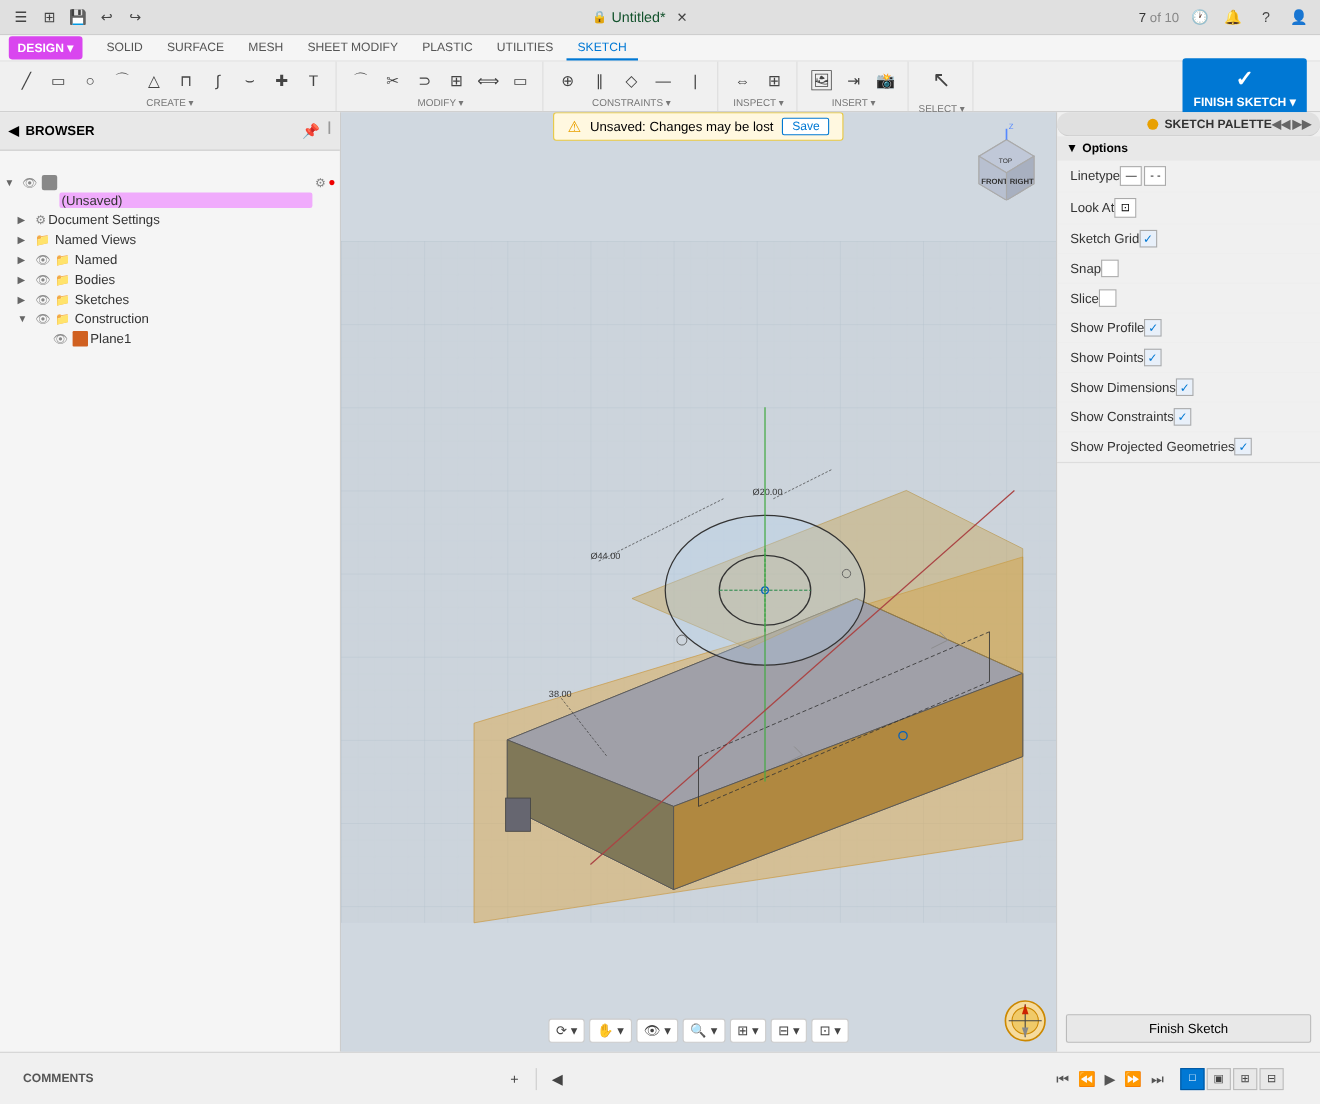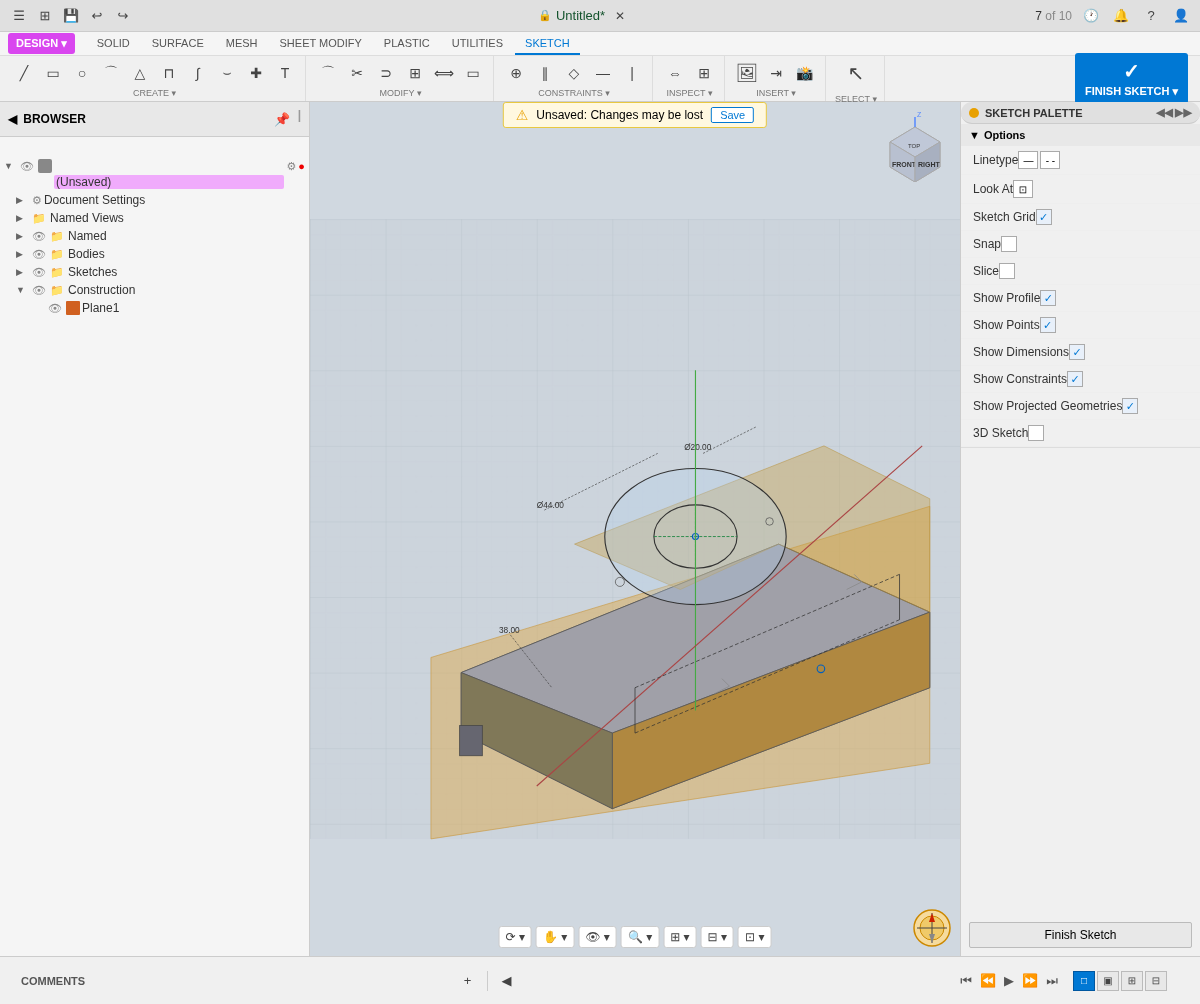--- a/index.html
+++ b/index.html
@@ -127,21 +127,21 @@
     
     #sketch-palette {
       width: 240px;
       background: #f0f0f0;
       border-left: 1px solid #ccc;
       display: flex;
       flex-direction: column;
       font-size: 12px;
     }
     #sketch-palette-header {
-      display: flex; align-items: center; justify-content: space-between;
+      display: flex; align-items: center; justify-content: flex-end;
       padding: 4px 8px; background: #e0e0e0; border-bottom: 1px solid #ccc;
       font-size: 11px; font-weight: bold; color: #333; border-radius: 11px;
     }
     .palette-header-left { display: flex; align-items: center; gap: 6px; }
     .palette-dot { width: 10px; height: 10px; background: #e8a000; border-radius: 50%; }
     .palette-arrows { display: flex; gap: 2px; font-size: 11px; color: #666; cursor: pointer; }
     .palette-section { border-bottom: 1px solid #ddd; }
     .palette-section-header {
       display: flex; align-items: center; padding: 5px 8px; cursor: pointer;
       background: #e8e8e8; font-size: 11px; font-weight: bold; gap: 4px;
@@ -573,24 +573,20 @@
       <div class="palette-option">
         <span class="option-label">Show Constraints</span>
         <div class="option-check checked">✓</div>
       </div>
 
       <div class="palette-option">
         <span class="option-label">Show Projected Geometries</span>
         <div class="option-check checked">✓</div>
       </div>
 
-      <div class="palette-option">
-        <span class="option-label">3D Sketch</span>
-        <div class="option-check"></div>
-      </div>
     </div>
 
     <div style="flex:1"></div>
 
     <div class="finish-sketch-bottom">Finish Sketch</div>
   </div>
 </div>
 
 <div id="comments-bar">
   <span class="comments-label">COMMENTS</span>

